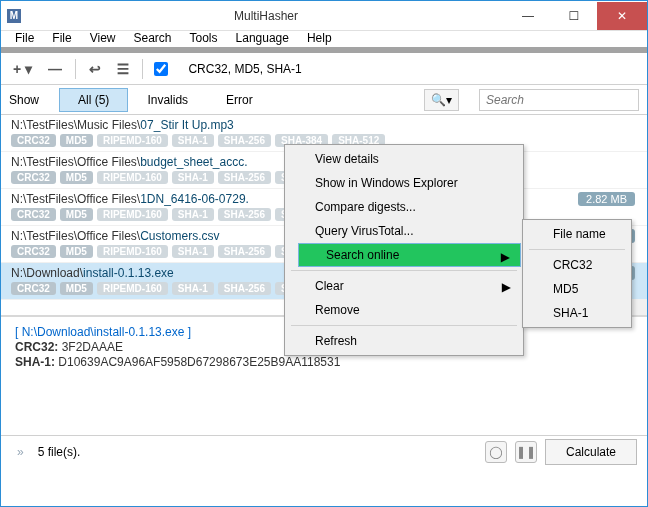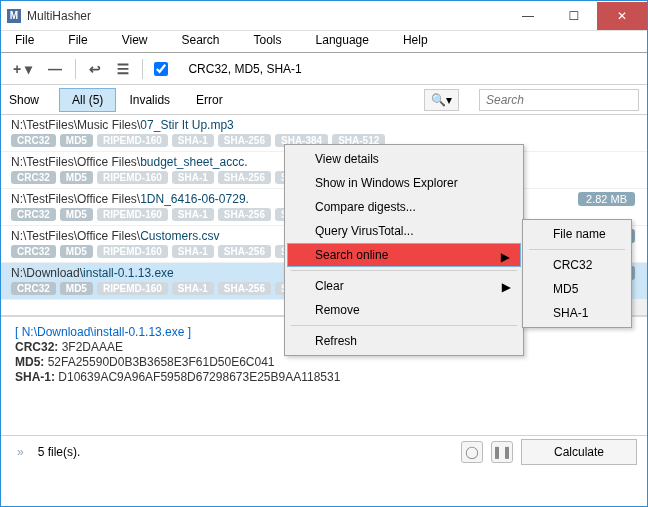--- a/index.html
+++ b/index.html
@@ -1,61 +1,61 @@
 <!DOCTYPE html>
 <html><head>
 <meta charset="utf-8">
 <style>
 * { margin: 0; padding: 0; box-sizing: border-box; font-family: "Segoe UI", Tahoma, sans-serif; font-size: 12px; }
 body { width: 648px; height: 507px; background: #fff; overflow: hidden; border: 1px solid #2b8dd6; }
 .titlebar { height: 30px; background: #fff; display: flex; align-items: center; border-bottom: 1px solid #e0e0e0; }
 .titlebar .appicon { width: 14px; height: 14px; background: #4a6ea0; margin: 0 6px; color: #fff; display: flex; align-items: center; justify-content: center; font-weight: bold; font-size: 10px; }
-.titlebar .title { flex: 1; text-align: left; color: #333; }
+.titlebar .title { flex: 1; text-align: center; color: #333; }
 .titlebar .winbtns { display: flex; }
 .titlebar .winbtn { width: 46px; height: 28px; display: flex; align-items: center; justify-content: center; color: #333; cursor: pointer; }
 .titlebar .winbtn.close { background: #c75050; color: #fff; width: 50px; }
-.menubar { height: 22px; display: flex; align-items: flex-start; padding: 0 6px; gap: 18px; border-bottom: 1px solid #a3a3a3; }
+.menubar { height: 22px; display: flex; align-items: flex-end; padding: 0 6px; gap: 2px; border-bottom: 6px solid #a3a3a3; }
 .menubar .menuitem { padding: 2px 8px; cursor: pointer; }
 .toolbar { height: 32px; display: flex; align-items: center; padding: 0 6px; gap: 4px; border-bottom: 1px solid #d0d0d0; }
 .toolbtn { padding: 4px 6px; cursor: pointer; display: flex; align-items: center; font-size: 14px; font-weight: bold; color: #555; }
 .tool-sep { width: 1px; height: 20px; background: #ccc; margin: 0 3px; }
 .chk { display: flex; align-items: center; gap: 20px; margin-left: 4px; }
 .chk input { width: 14px; height: 14px; }
 .filterbar { height: 30px; display: flex; align-items: center; padding: 0 8px; gap: 20px; border-bottom: 1px solid #d0d0d0; }
-.filtertab { padding: 4px 12px; cursor: pointer; border: 1px solid transparent; }
+.filtertab { padding: 4px 18px; cursor: pointer; border: 1px solid transparent; }
 .filtertab.active { background: #cde6f7; border: 1px solid #7ab5e0; }
 .filterbar .spacer { flex: 1; }
 .searchbtn { padding: 3px 6px; border: 1px solid #ccc; background: #f5f5f5; cursor: pointer; }
 .searchbox { width: 160px; padding: 3px 6px; border: 1px solid #ccc; color: #888; font-style: italic; background: #fff; }
 .filelist { height: 200px; overflow: hidden; position: relative; }
 .filerow { padding: 3px 10px 4px 10px; border-bottom: 1px solid #f0f0f0; position: relative; }
 .filerow.selected { background: #cde6f7; }
 .pathline { display: flex; align-items: center; }
 .pathpart { color: #333; }
 .fname { color: #0c4a6e; }
 .fsize { position: absolute; right: 12px; top: 3px; background: #8aa8b8; color: #fff; padding: 1px 8px; border-radius: 3px; font-size: 11px; margin-left: 46px; }
 .hashrow { display: flex; gap: 4px; margin-top: 2px; }
 .badge { background: #b8c4cc; color: #fff; padding: 1px 6px; border-radius: 3px; font-size: 10px; font-weight: bold; }
 .badge.dim { background: #d0d8dd; }
 .watermark { position: absolute; left: 280px; top: 155px; font-size: 26px; font-weight: bold; color: #c7d6e2; font-style: italic; pointer-events: none; z-index: 0; }
 .ctxmenu { position: absolute; left: 284px; top: 144px; width: 240px; background: #f0f0f0; border: 1px solid #a0a0a0; box-shadow: 2px 2px 4px rgba(0,0,0,0.2); padding: 2px; z-index: 10; }
 .ctxitem { padding: 5px 20px 5px 28px; cursor: pointer; position: relative; }
-.ctxitem:hover, .ctxitem.hovered { background: #ef4444; border: 1px solid #7ab5e0; padding: 4px 19px 4px 27px; }
+.ctxitem:hover, .ctxitem.hovered { background: #22c55e; border: 1px solid #7ab5e0; padding: 4px 19px 4px 27px; margin-left: 11px; }
 .ctxitem .arrow { position: absolute; right: 10px; top: 6px; }
 .ctxsep { height: 1px; background: #d0d0d0; margin: 3px 4px; }
 .submenu { position: absolute; left: 522px; top: 219px; width: 110px; background: #f0f0f0; border: 1px solid #a0a0a0; box-shadow: 2px 2px 4px rgba(0,0,0,0.2); padding: 2px; z-index: 11; }
 .detailpane { border-top: 2px solid #d8d8d8; padding: 8px 14px; height: 120px; font-family: Consolas, monospace; font-size: 12px; color: #333; overflow: hidden; background: #fff; }
 .detailpane .dfile { color: #0066cc; }
 .detailpane .dline { margin-top: 1px; }
 .detailpane .dlabel { font-weight: bold; }
 .statusbar { height: 32px; border-top: 1px solid #d0d0d0; display: flex; align-items: center; padding: 0 10px; gap: 8px; }
 .statusbar .spacer { flex: 1; }
 .status-prefix { color: #98a9b8; padding: 0 6px; }
 .stbtn { width: 22px; height: 22px; border: 1px solid #bbb; background: #f5f5f5; border-radius: 3px; display: flex; align-items: center; justify-content: center; cursor: pointer; color: #888; }
-.calcbtn { padding: 5px 32px; border: 1px solid #bbb; background: #f5f5f5; cursor: pointer; }
+.calcbtn { padding: 5px 20px; border: 1px solid #bbb; background: #f5f5f5; cursor: pointer; }
 .scrollbar-v { position: absolute; right: 0; top: 0; bottom: 0; width: 16px; background: #f0f0f0; border-left: 1px solid #e0e0e0; }
 </style>
 </head>
 <body>
 
 <div class="titlebar">
   <div class="appicon">M</div>
   <div class="title">MultiHasher</div>
   <div class="winbtns">
     <div class="winbtn">—</div>
@@ -196,21 +196,20 @@
     <div class="ctxsep"></div>
     <div class="ctxitem">CRC32</div>
     <div class="ctxitem">MD5</div>
     <div class="ctxitem">SHA-1</div>
   </div>
 
 <div class="detailpane">
   <div class="dfile">[ N:\Download\install-0.1.13.exe ]</div>
   <div id="detaillines">
       <div class="dline"><span class="dlabel"> CRC32: </span><span>3F2DAAAE</span></div>
-      <div class="dline"><span class="dlabel"> MD5: </span><span>52FA25590D0B3B3658E3F61D50E6C041</span></div>
       <div class="dline"><span class="dlabel"> SHA-1: </span><span>D10639AC9A96AF5958D67298673E25B9AA118531</span></div>
     </div>
 </div>
 
 <div class="statusbar">
   <span class="status-prefix">»</span>
   <span>5 file(s).</span>
   <div class="spacer"></div>
   <div class="stbtn">◯</div>
   <div class="stbtn">❚❚</div>

